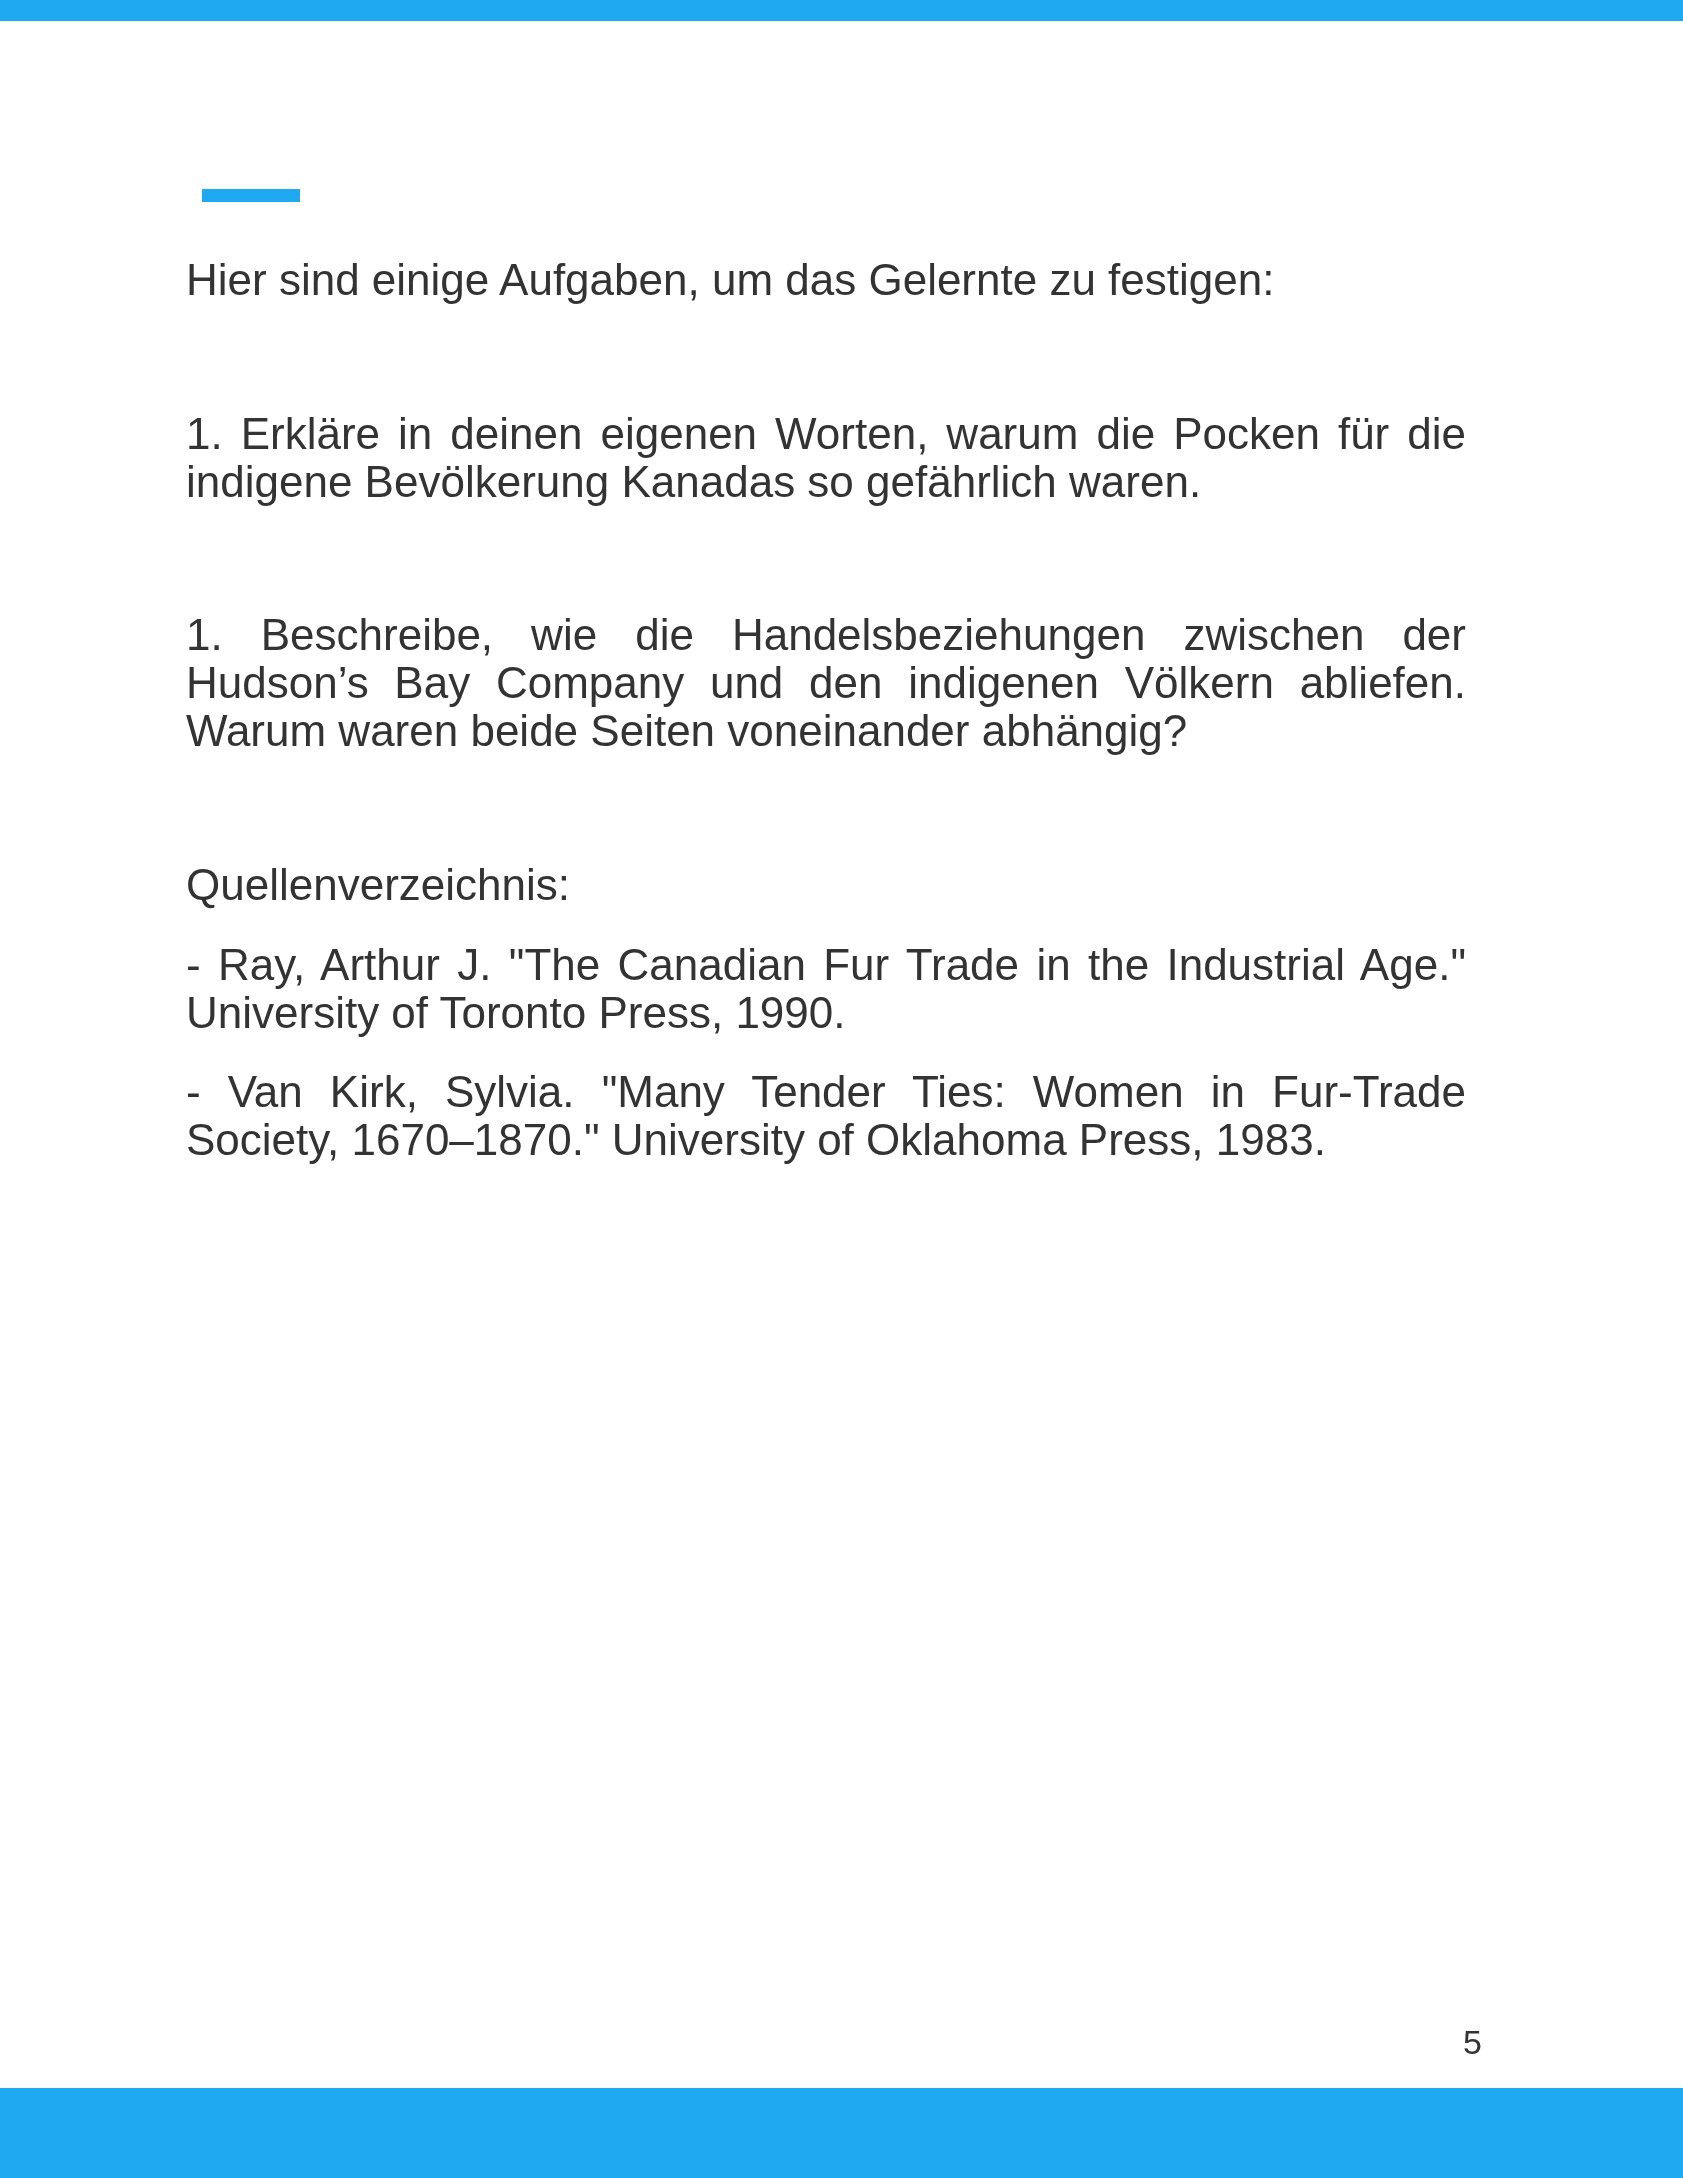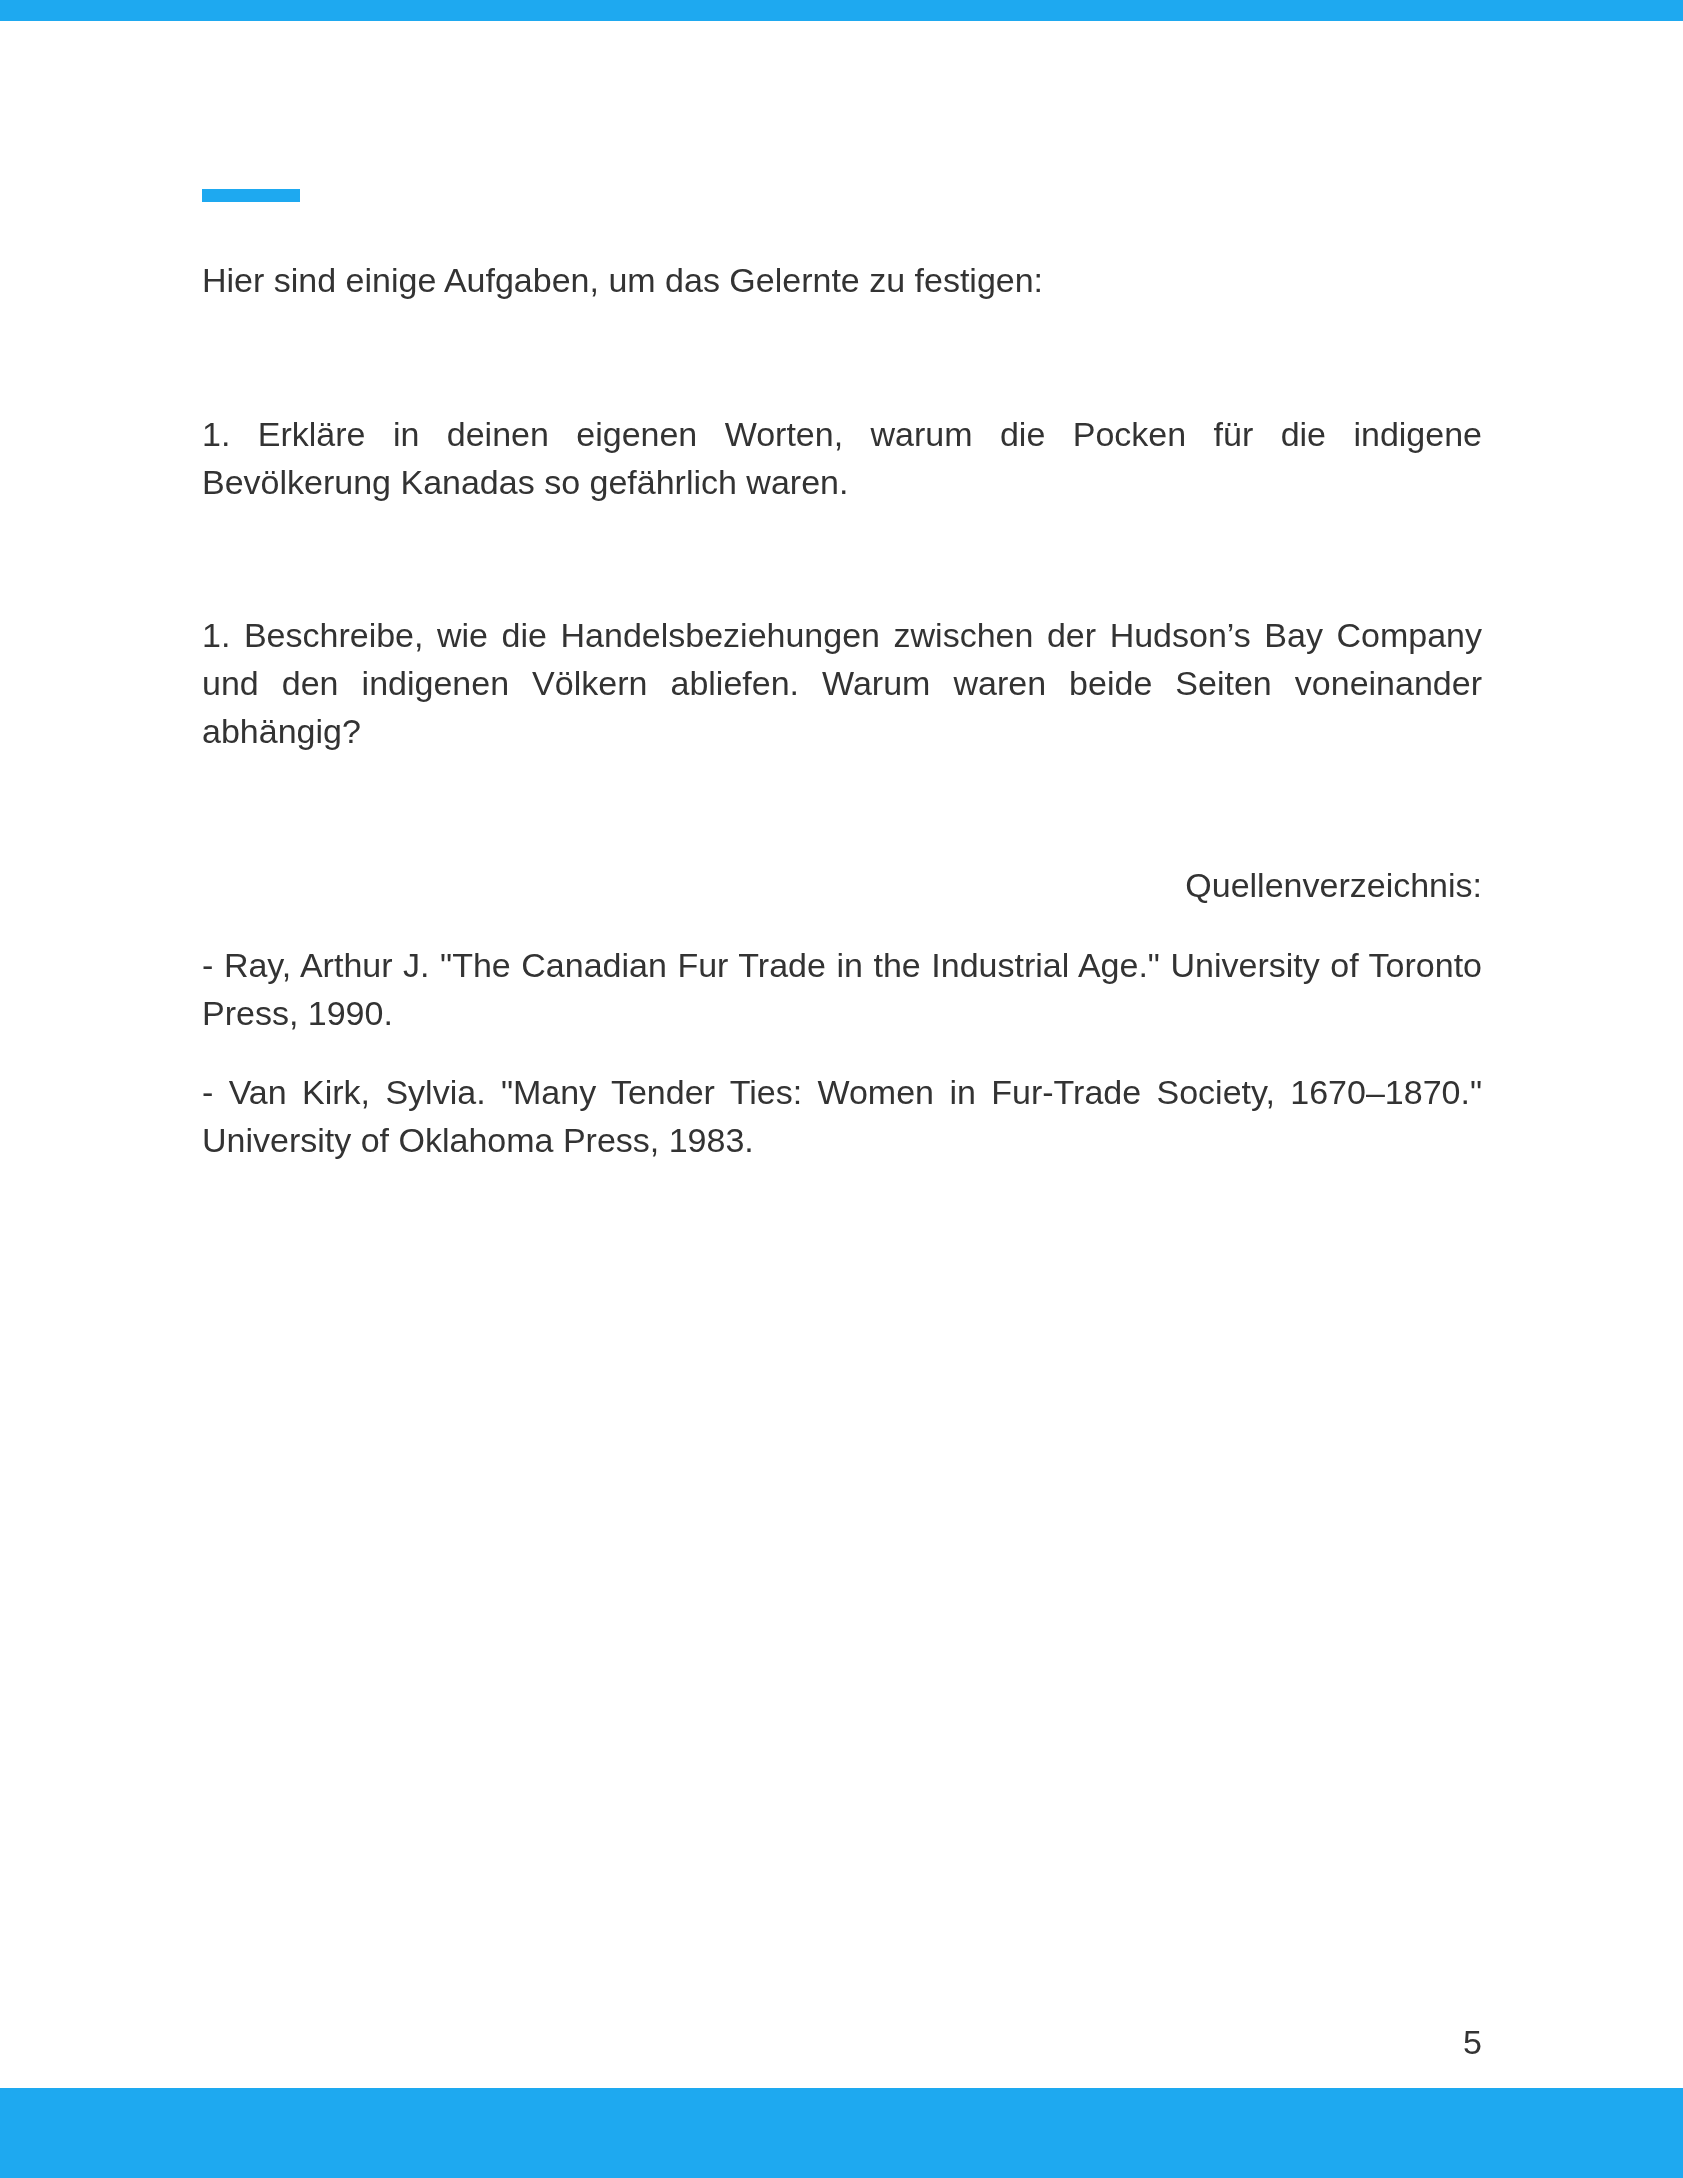--- a/index.html
+++ b/index.html
@@ -15,31 +15,31 @@
     top: 0; left: 0;
     width: 100%; height: 21px;
   }
   .accent-rect {
     position: absolute;
     left: 202px; top: 189px;
     width: 98px; height: 13px;
   }
   .content {
     position: absolute;
-    left: 202px; top: 256px;
+    left: 186px; top: 256px;
     width: 1280px;
-    font-size: 34px;
+    font-size: 44px;
     line-height: 48px;
   }
   .intro { text-align: left; }
   .para { text-align: justify; }
   .task-1 { margin-top: 106px; }
   .task-2 { margin-top: 105px; }
   .task-3 { margin-top: 108px; }
-  .sources-heading { margin-top: 106px; text-align: right; }
+  .sources-heading { margin-top: 106px; text-align: left; }
   .source-1 { margin-top: 32px; }
   .source-2 { margin-top: 32px; }
   .source-3 { margin-top: 31px; }
   .page-number {
     position: absolute;
     top: 2018px; right: 201px;
     font-size: 34px;
     line-height: 48px;
     text-align: right;
   }

